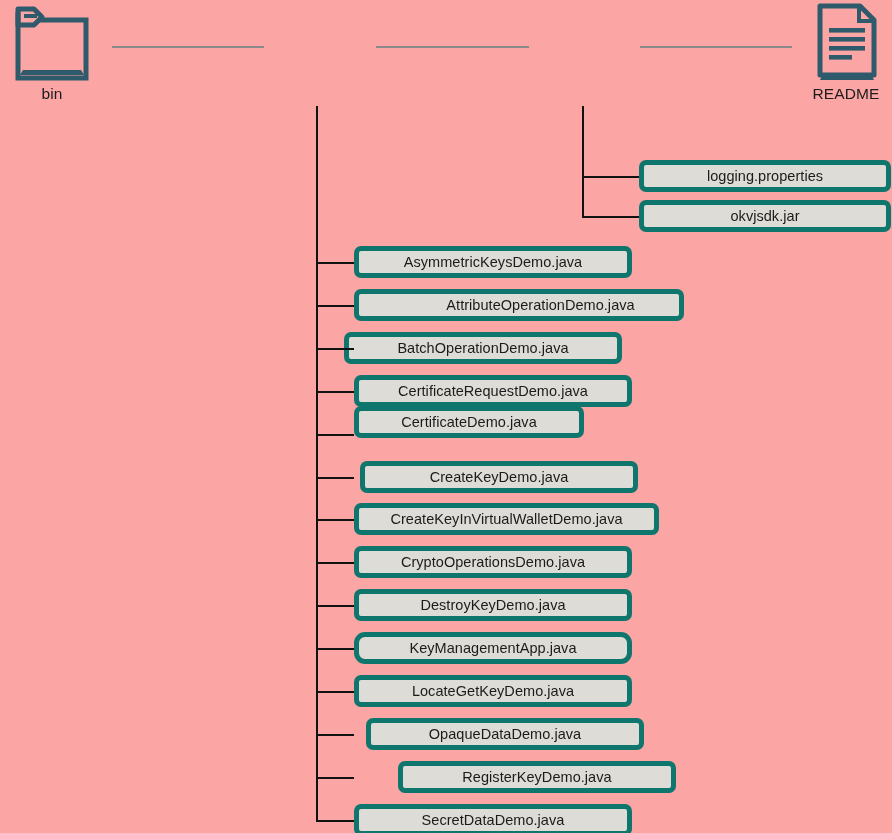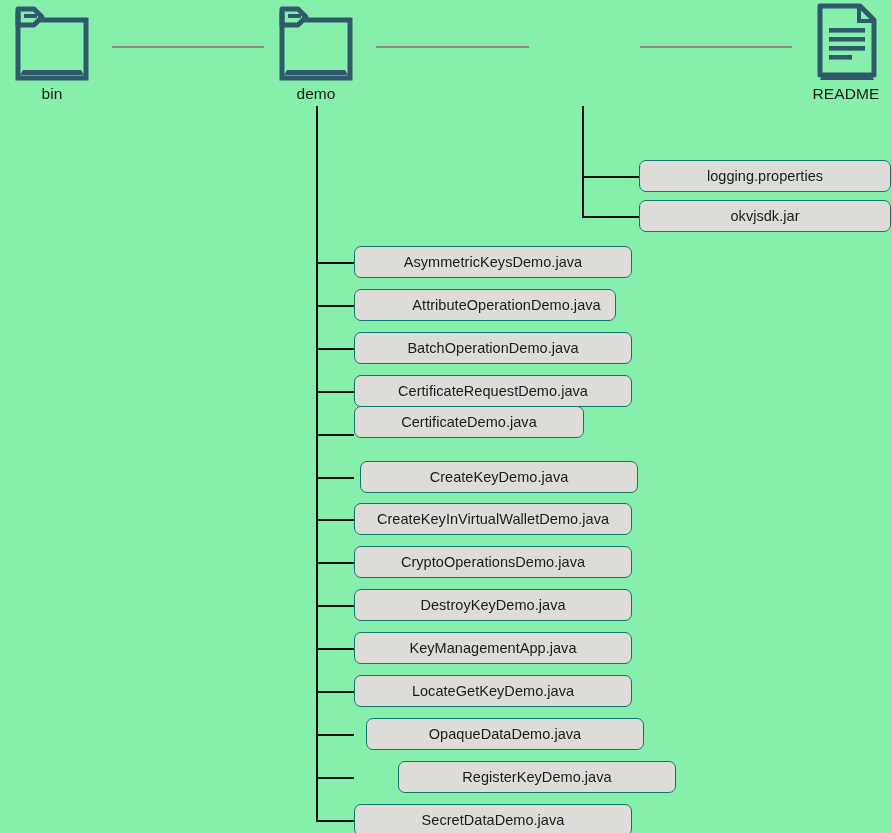--- a/index.html
+++ b/index.html
@@ -9,21 +9,21 @@
     background: #ffffff;
   }
   body {
     font-family: "Liberation Sans", sans-serif;
     -webkit-font-smoothing: antialiased;
   }
   #canvas {
     position: relative;
     width: 892px;
     height: 833px;
-    background: #86efac;
+    background: #fca5a5;
     overflow: hidden;
   }
 
   
   .node {
     position: absolute;
     width: 100px;
     text-align: center;
     user-select: none;
   }
@@ -39,21 +39,21 @@
     letter-spacing: 0.1px;
     margin-top: 1px;
     white-space: nowrap;
   }
 
   
   .leaf {
     position: absolute;
     box-sizing: border-box;
     background: #dedcd6;
-    border: 1px solid #0f766e;
+    border: 5px solid #0f766e;
     border-radius: 7px;
     display: flex;
     align-items: center;
     justify-content: center;
     font-size: 14.5px;
     color: #1b1b1b;
     letter-spacing: 0.05px;
     white-space: nowrap;
     height: 32px;
   }
@@ -91,33 +91,20 @@
           <path d="M16 7 L32 7 L40 15 L32 23 L16 23 Z" stroke-linejoin="round"></path>
           <path d="M16 10 L16 76 L84 76 L84 18 L36 18"></path>
         </g>
         <rect x="22" y="12" width="13" height="4" fill="#2e5a6b"></rect>
         <path d="M21 68 L79 68 L82 73 L18 73 Z" fill="#2e5a6b"></path>
       </svg>
     </span>
     <span class="node-label">bin</span>
   </div>
 
-  <div class="node" id="node-demo" style="left: 266px; top: 2px;">
-    <span class="icon-wrap">
-      <svg width="100" height="82" viewBox="0 0 100 82" xmlns="http://www.w3.org/2000/svg">
-        <g fill="none" stroke="#2e5a6b" stroke-width="5">
-          <path d="M16 7 L32 7 L40 15 L32 23 L16 23 Z" stroke-linejoin="round"></path>
-          <path d="M16 10 L16 76 L84 76 L84 18 L36 18"></path>
-        </g>
-        <rect x="22" y="12" width="13" height="4" fill="#2e5a6b"></rect>
-        <path d="M21 68 L79 68 L82 73 L18 73 Z" fill="#2e5a6b"></path>
-      </svg>
-    </span>
-    <span class="node-label">demo</span>
-  </div>
 
 
   <div class="node" id="node-readme" style="left: 796px; top: 2px;">
     <span class="icon-wrap">
       <svg width="100" height="82" viewBox="0 0 100 82" xmlns="http://www.w3.org/2000/svg">
         <path d="M24 4 L64 4 L78 18 L78 73 L24 73 Z" fill="none" stroke="#2e5a6b" stroke-width="5" stroke-linejoin="round"></path>
         <path d="M63 5 L63 19 L77 19" fill="none" stroke="#2e5a6b" stroke-width="4"></path>
         <g fill="#2e5a6b">
           <rect x="33" y="26" width="36" height="4.6"></rect>
           <rect x="33" y="35" width="36" height="4.6"></rect>
@@ -135,37 +122,37 @@
       <div class="leaf" style="left: 639px; top: 160px; width: 252px;">logging.properties</div>
       <div class="hline-branch" style="left: 582px; top: 176px; width: 57px;"></div>
       <div class="leaf" style="left: 639px; top: 200px; width: 252px;">okvjsdk.jar</div>
       <div class="hline-branch" style="left: 582px; top: 216px; width: 57px;"></div>
     </div>
 
   <div class="vline" id="demo-stem" style="left: 316px; top: 106px; height: 713.7px;"></div>
   <div id="demo-children">
       <div class="leaf" style="left: 354px; top: 246px; width: 278px;">AsymmetricKeysDemo.java</div>
       <div class="hline-branch" style="left: 316px; top: 262px; width: 38px;"></div>
-      <div class="leaf" style="left: 354px; top: 289px; width: 262px; padding-left: 43px;">AttributeOperationDemo.java</div>
+      <div class="leaf" style="left: 354px; top: 289px; width: 330px; padding-left: 43px;">AttributeOperationDemo.java</div>
       <div class="hline-branch" style="left: 316px; top: 305px; width: 38px;"></div>
-      <div class="leaf" style="left: 354px; top: 332px; width: 278px;">BatchOperationDemo.java</div>
+      <div class="leaf" style="left: 344px; top: 332px; width: 278px;">BatchOperationDemo.java</div>
       <div class="hline-branch" style="left: 316px; top: 348px; width: 38px;"></div>
       <div class="leaf" style="left: 354px; top: 375px; width: 278px;">CertificateRequestDemo.java</div>
       <div class="hline-branch" style="left: 316px; top: 391px; width: 38px;"></div>
       <div class="leaf" style="left: 354px; top: 406px; width: 230px;">CertificateDemo.java</div>
       <div class="hline-branch" style="left: 316px; top: 434px; width: 38px;"></div>
       <div class="leaf" style="left: 354px; top: 461px; width: 278px; margin-left: 6px;">CreateKeyDemo.java</div>
       <div class="hline-branch" style="left: 316px; top: 477px; width: 38px;"></div>
-      <div class="leaf" style="left: 354px; top: 503px; width: 278px;">CreateKeyInVirtualWalletDemo.java</div>
+      <div class="leaf" style="left: 354px; top: 503px; width: 305px;">CreateKeyInVirtualWalletDemo.java</div>
       <div class="hline-branch" style="left: 316px; top: 519px; width: 38px;"></div>
       <div class="leaf" style="left: 354px; top: 546px; width: 278px;">CryptoOperationsDemo.java</div>
       <div class="hline-branch" style="left: 316px; top: 562px; width: 38px;"></div>
       <div class="leaf" style="left: 354px; top: 589px; width: 278px;">DestroyKeyDemo.java</div>
       <div class="hline-branch" style="left: 316px; top: 605px; width: 38px;"></div>
-      <div class="leaf" style="left: 354px; top: 632px; width: 278px;">KeyManagementApp.java</div>
+      <div class="leaf" style="left: 354px; top: 632px; width: 278px; border-radius: 11px;">KeyManagementApp.java</div>
       <div class="hline-branch" style="left: 316px; top: 648px; width: 38px;"></div>
       <div class="leaf" style="left: 354px; top: 675px; width: 278px;">LocateGetKeyDemo.java</div>
       <div class="hline-branch" style="left: 316px; top: 691px; width: 38px;"></div>
       <div class="leaf" style="left: 366px; top: 718px; width: 278px;">OpaqueDataDemo.java</div>
       <div class="hline-branch" style="left: 316px; top: 734px; width: 38px;"></div>
       <div class="leaf" style="left: 354px; top: 761px; width: 278px; margin-left: 44px;">RegisterKeyDemo.java</div>
       <div class="hline-branch" style="left: 316px; top: 777px; width: 38px;"></div>
       <div class="leaf" style="left: 354px; top: 804px; width: 278px;">SecretDataDemo.java</div>
       <div class="hline-branch" style="left: 316px; top: 820px; width: 38px;"></div>
     </div>

